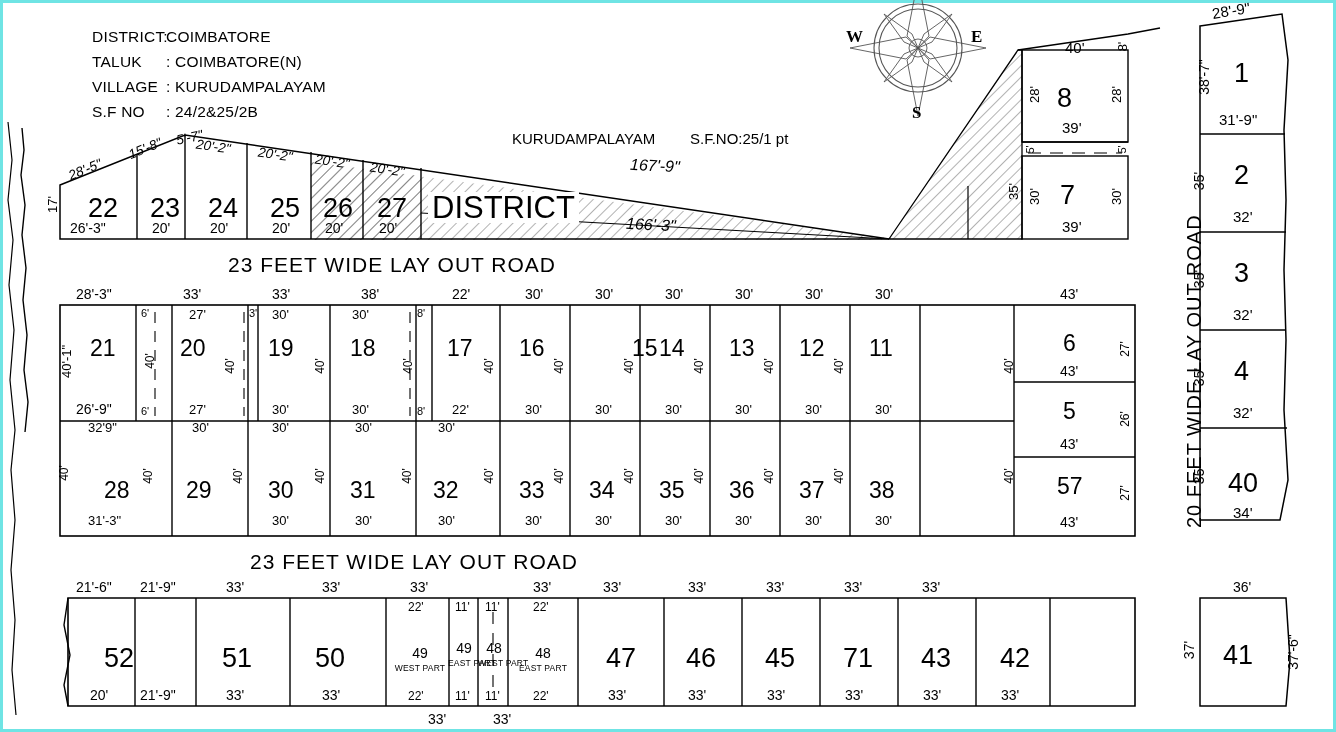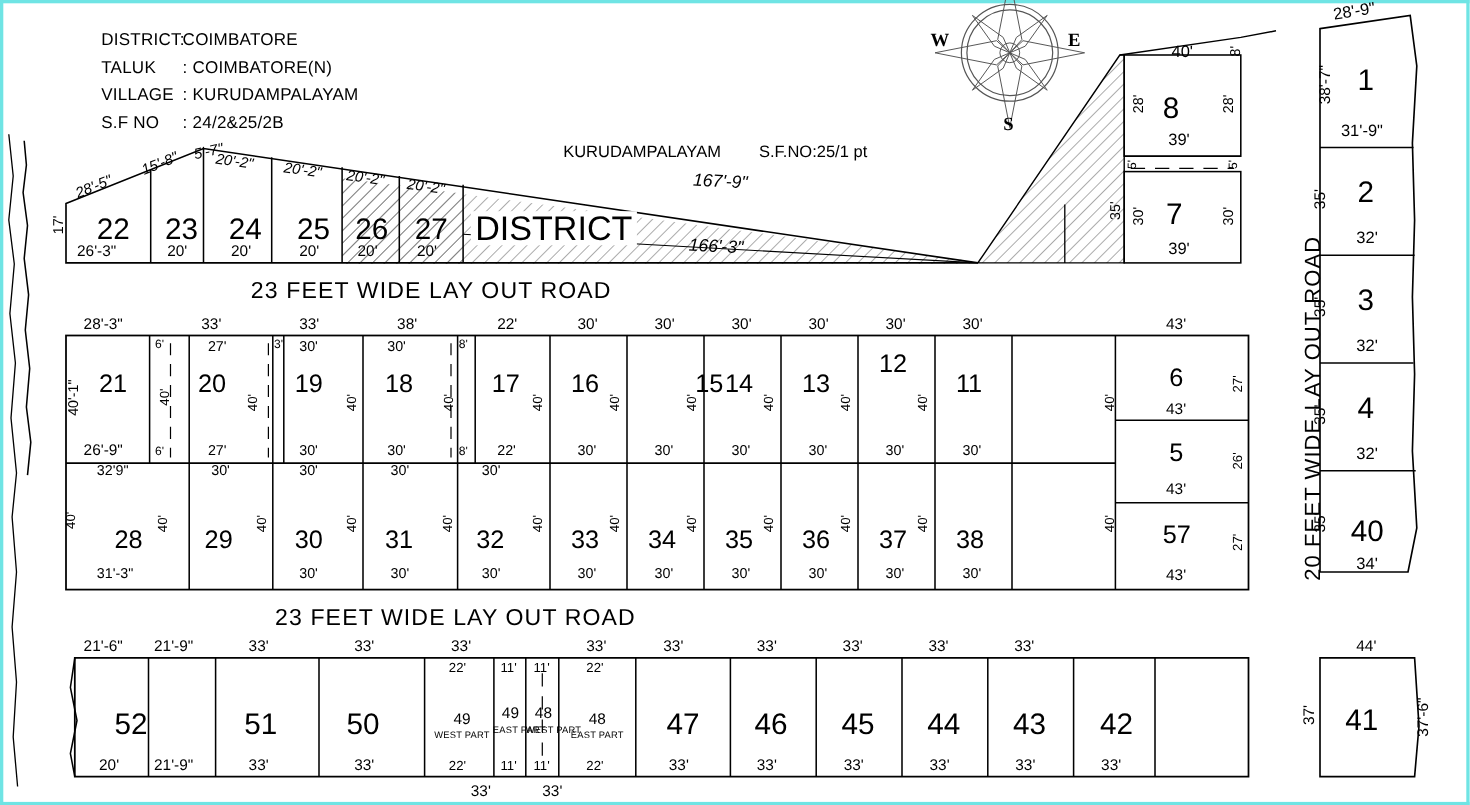--- a/index.html
+++ b/index.html
@@ -312,21 +312,21 @@
   <div class="txt med" style="left:659px;top:337px;">14</div>
   <div class="txt" style="left:691px;top:360px;font-size:12px;transform:rotate(-90deg);">40'</div>
   <div class="txt" style="left:665px;top:403px;font-size:13px;">30'</div>
 
   <div class="txt" style="left:735px;top:287px;font-size:14px;">30'</div>
   <div class="txt med" style="left:729px;top:337px;">13</div>
   <div class="txt" style="left:761px;top:360px;font-size:12px;transform:rotate(-90deg);">40'</div>
   <div class="txt" style="left:735px;top:403px;font-size:13px;">30'</div>
 
   <div class="txt" style="left:805px;top:287px;font-size:14px;">30'</div>
-  <div class="txt med" style="left:799px;top:319px;">12</div>
+  <div class="txt med" style="left:799px;top:337px;">12</div>
   <div class="txt" style="left:831px;top:360px;font-size:12px;transform:rotate(-90deg);">40'</div>
   <div class="txt" style="left:805px;top:403px;font-size:13px;">30'</div>
 
   <div class="txt" style="left:875px;top:287px;font-size:14px;">30'</div>
   <div class="txt med" style="left:869px;top:337px;">11</div>
   <div class="txt" style="left:1001px;top:360px;font-size:12px;transform:rotate(-90deg);">40'</div>
   <div class="txt" style="left:875px;top:403px;font-size:13px;">30'</div>
 
   <div class="txt" style="left:1060px;top:287px;font-size:14px;">43'</div>
   <div class="txt med" style="left:1063px;top:332px;">6</div>
@@ -435,29 +435,29 @@
 
   <div class="txt" style="left:603px;top:580px;font-size:14px;">33'</div>
   <div class="txt big" style="left:686px;top:645px;">46</div>
   <div class="txt" style="left:688px;top:688px;font-size:14px;">33'</div>
 
   <div class="txt" style="left:688px;top:580px;font-size:14px;">33'</div>
   <div class="txt big" style="left:765px;top:645px;">45</div>
   <div class="txt" style="left:767px;top:688px;font-size:14px;">33'</div>
 
   <div class="txt" style="left:766px;top:580px;font-size:14px;">33'</div>
-  <div class="txt big" style="left:843px;top:645px;">44</div>
+  <div class="txt big" style="left:843px;top:645px;">71</div>
   <div class="txt" style="left:845px;top:688px;font-size:14px;">33'</div>
 
   <div class="txt" style="left:844px;top:580px;font-size:14px;">33'</div>
   <div class="txt big" style="left:921px;top:645px;">43</div>
   <div class="txt" style="left:923px;top:688px;font-size:14px;">33'</div>
 
   <div class="txt" style="left:922px;top:580px;font-size:14px;">33'</div>
   <div class="txt big" style="left:1000px;top:645px;">42</div>
   <div class="txt" style="left:1001px;top:688px;font-size:14px;">33'</div>
 
-  <div class="txt" style="left:1233px;top:580px;font-size:14px;">44'</div>
+  <div class="txt" style="left:1233px;top:580px;font-size:14px;">36'</div>
   <div class="txt" style="left:1180px;top:643px;font-size:14px;transform:rotate(-90deg);">37'</div>
   <div class="txt big" style="left:1223px;top:642px;">41</div>
   <div class="txt" style="left:1275px;top:645px;font-size:14px;transform:rotate(-90deg);">37'-6"</div>
 
 </div>
 
 </body></html>

